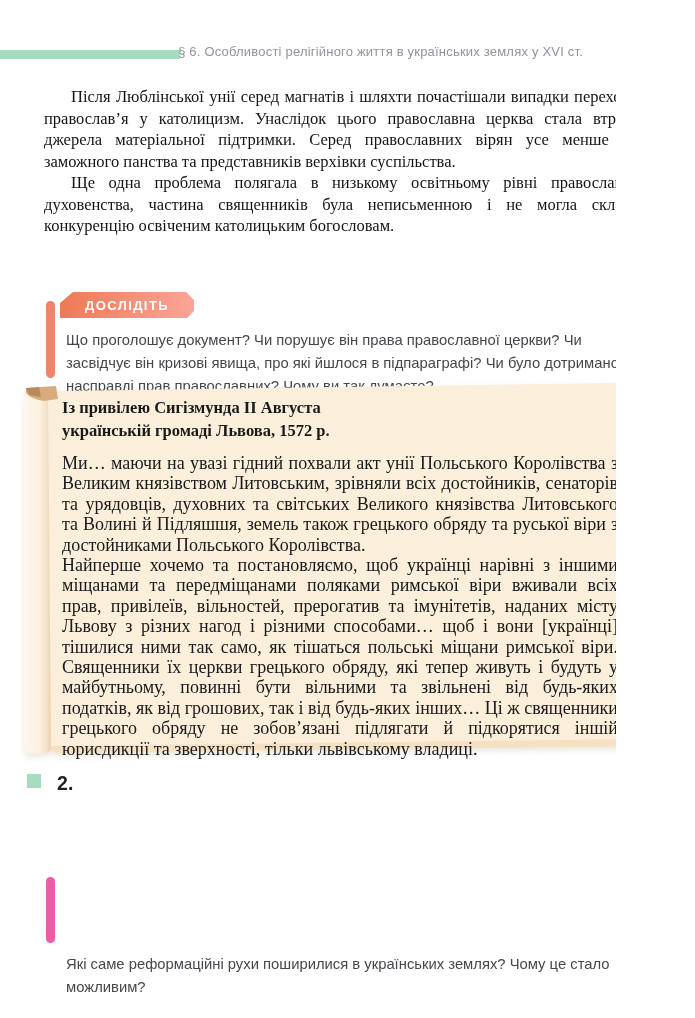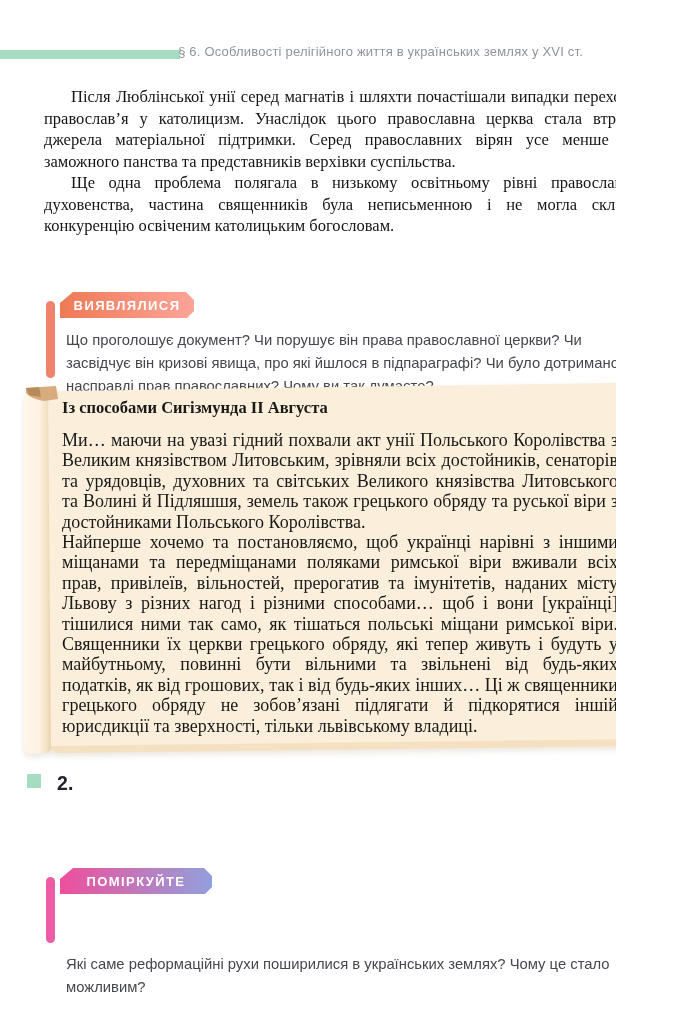--- a/index.html
+++ b/index.html
@@ -68,21 +68,21 @@
 
   <div class="header-bar"></div>
   <div class="header-title">§ 6. Особливості релігійного життя в українських землях у XVI ст.</div>
 
   <div class="intro">
     <p>Після Люблінської унії серед магнатів і шляхти почастішали випадки переходу із православ’я у католицизм. Унаслідок цього православна церква стала втрачати джерела матеріальної підтримки. Серед православних вірян усе менше було заможного панства та представників верхівки суспільства.</p>
     <p>Ще одна проблема полягала в низькому освітньому рівні православного духовенства, частина священників була неписьменною і не могла складати конкуренцію освіченим католицьким богословам.</p>
   </div>
 
   <div class="callout-stripe stripe-coral"></div>
-  <div class="callout-badge badge-coral">ВИЯВЛЯЛИСЯ</div>
+  <div class="callout-badge badge-coral">ДОСЛІДІТЬ</div>
   <div class="callout-text text-research">Що проголошує документ? Чи порушує він права православної церкви? Чи засвідчує він кризові явища, про які йшлося в підпараграфі? Чи було дотримано насправді прав православних? Чому ви так думаєте?</div>
 
   <div class="parchment">
     <svg width="656" height="378" viewBox="0 0 656 378" aria-hidden="true">
       <defs>
         <linearGradient id="gLeft" x1="0" y1="0" x2="1" y2="0">
           <stop offset="0" stop-color="#fdf6ea"></stop>
           <stop offset="0.55" stop-color="#fdf2e2"></stop>
           <stop offset="0.85" stop-color="#f4e1c6"></stop>
           <stop offset="1" stop-color="#e9d0ac"></stop>
@@ -103,30 +103,30 @@
       <path d="M8,8 L38,6 L40,19 L26,21 Q13,19 8,13 Z" fill="#d8ab7c"></path>
       <path d="M8,8 L21,7 L23,17 L11,15 Z" fill="#a87848" opacity="0.65"></path>
 
       <path d="M606,8 Q604,2 616,2 L646,5 Q655,7 654,22 L651,58 Q630,68 606,60 Z" fill="url(#gRoll)"></path>
       <ellipse cx="629" cy="15" rx="24" ry="13" fill="#dcb184"></ellipse>
       <circle cx="634" cy="14" r="7" fill="#bd8b55"></circle>
       <path d="M610,9 L631,13 L613,22 Z" fill="#f3dcb4"></path>
     </svg>
     <div class="parchment-content">
       <div class="parchment-title">
-        <div>Із способами Сигізмунда II Августа</div>
+        <div>Із привілею Сигізмунда II Августа</div>
+        <div>українській громаді Львова, 1572 р.</div>
       </div>
       <p class="parchment-par">Ми… маючи на увазі гідний похвали акт унії Польського Королівства з Великим князівством Литовським, зрівняли всіх достойників, сенаторів та урядовців, духовних та світських Великого князівства Литовського та Волині й Підляшшя, земель також грецького обряду та руської віри з достойниками Польського Королівства.</p>
       <p class="parchment-par">Найперше хочемо та постановляємо, щоб українці нарівні з іншими міщанами та передміщанами поляками римської віри вживали всіх прав, привілеїв, вільностей, прерогатив та імунітетів, наданих місту Львову з різних нагод і різними способами… щоб і вони [українці] тішилися ними так само, як тішаться польські міщани римської віри. Священники їх церкви грецького обряду, які тепер живуть і будуть у майбутньому, повинні бути вільними та звільнені від будь-яких податків, як від грошових, так і від будь-яких інших… Ці ж священники грецького обряду не зобов’язані підлягати й підкорятися іншій юрисдикції та зверхності, тільки львівському владиці.</p>
     </div>
   </div>
 
   <div class="section-square"></div>
   <div class="section-number">2.</div>
 
   <div class="callout-stripe stripe-pink"></div>
-  <div class="callout-badge badge-pink">ПОМІРКУЙТЕ</div>
   <div class="callout-text text-ponder">Які саме реформаційні рухи поширилися в українських землях? Чому це стало можливим?</div>
 
   <div class="page-number">39</div>
   <div class="bottom-bar"></div>
 
 </div>
 
 </body></html>

